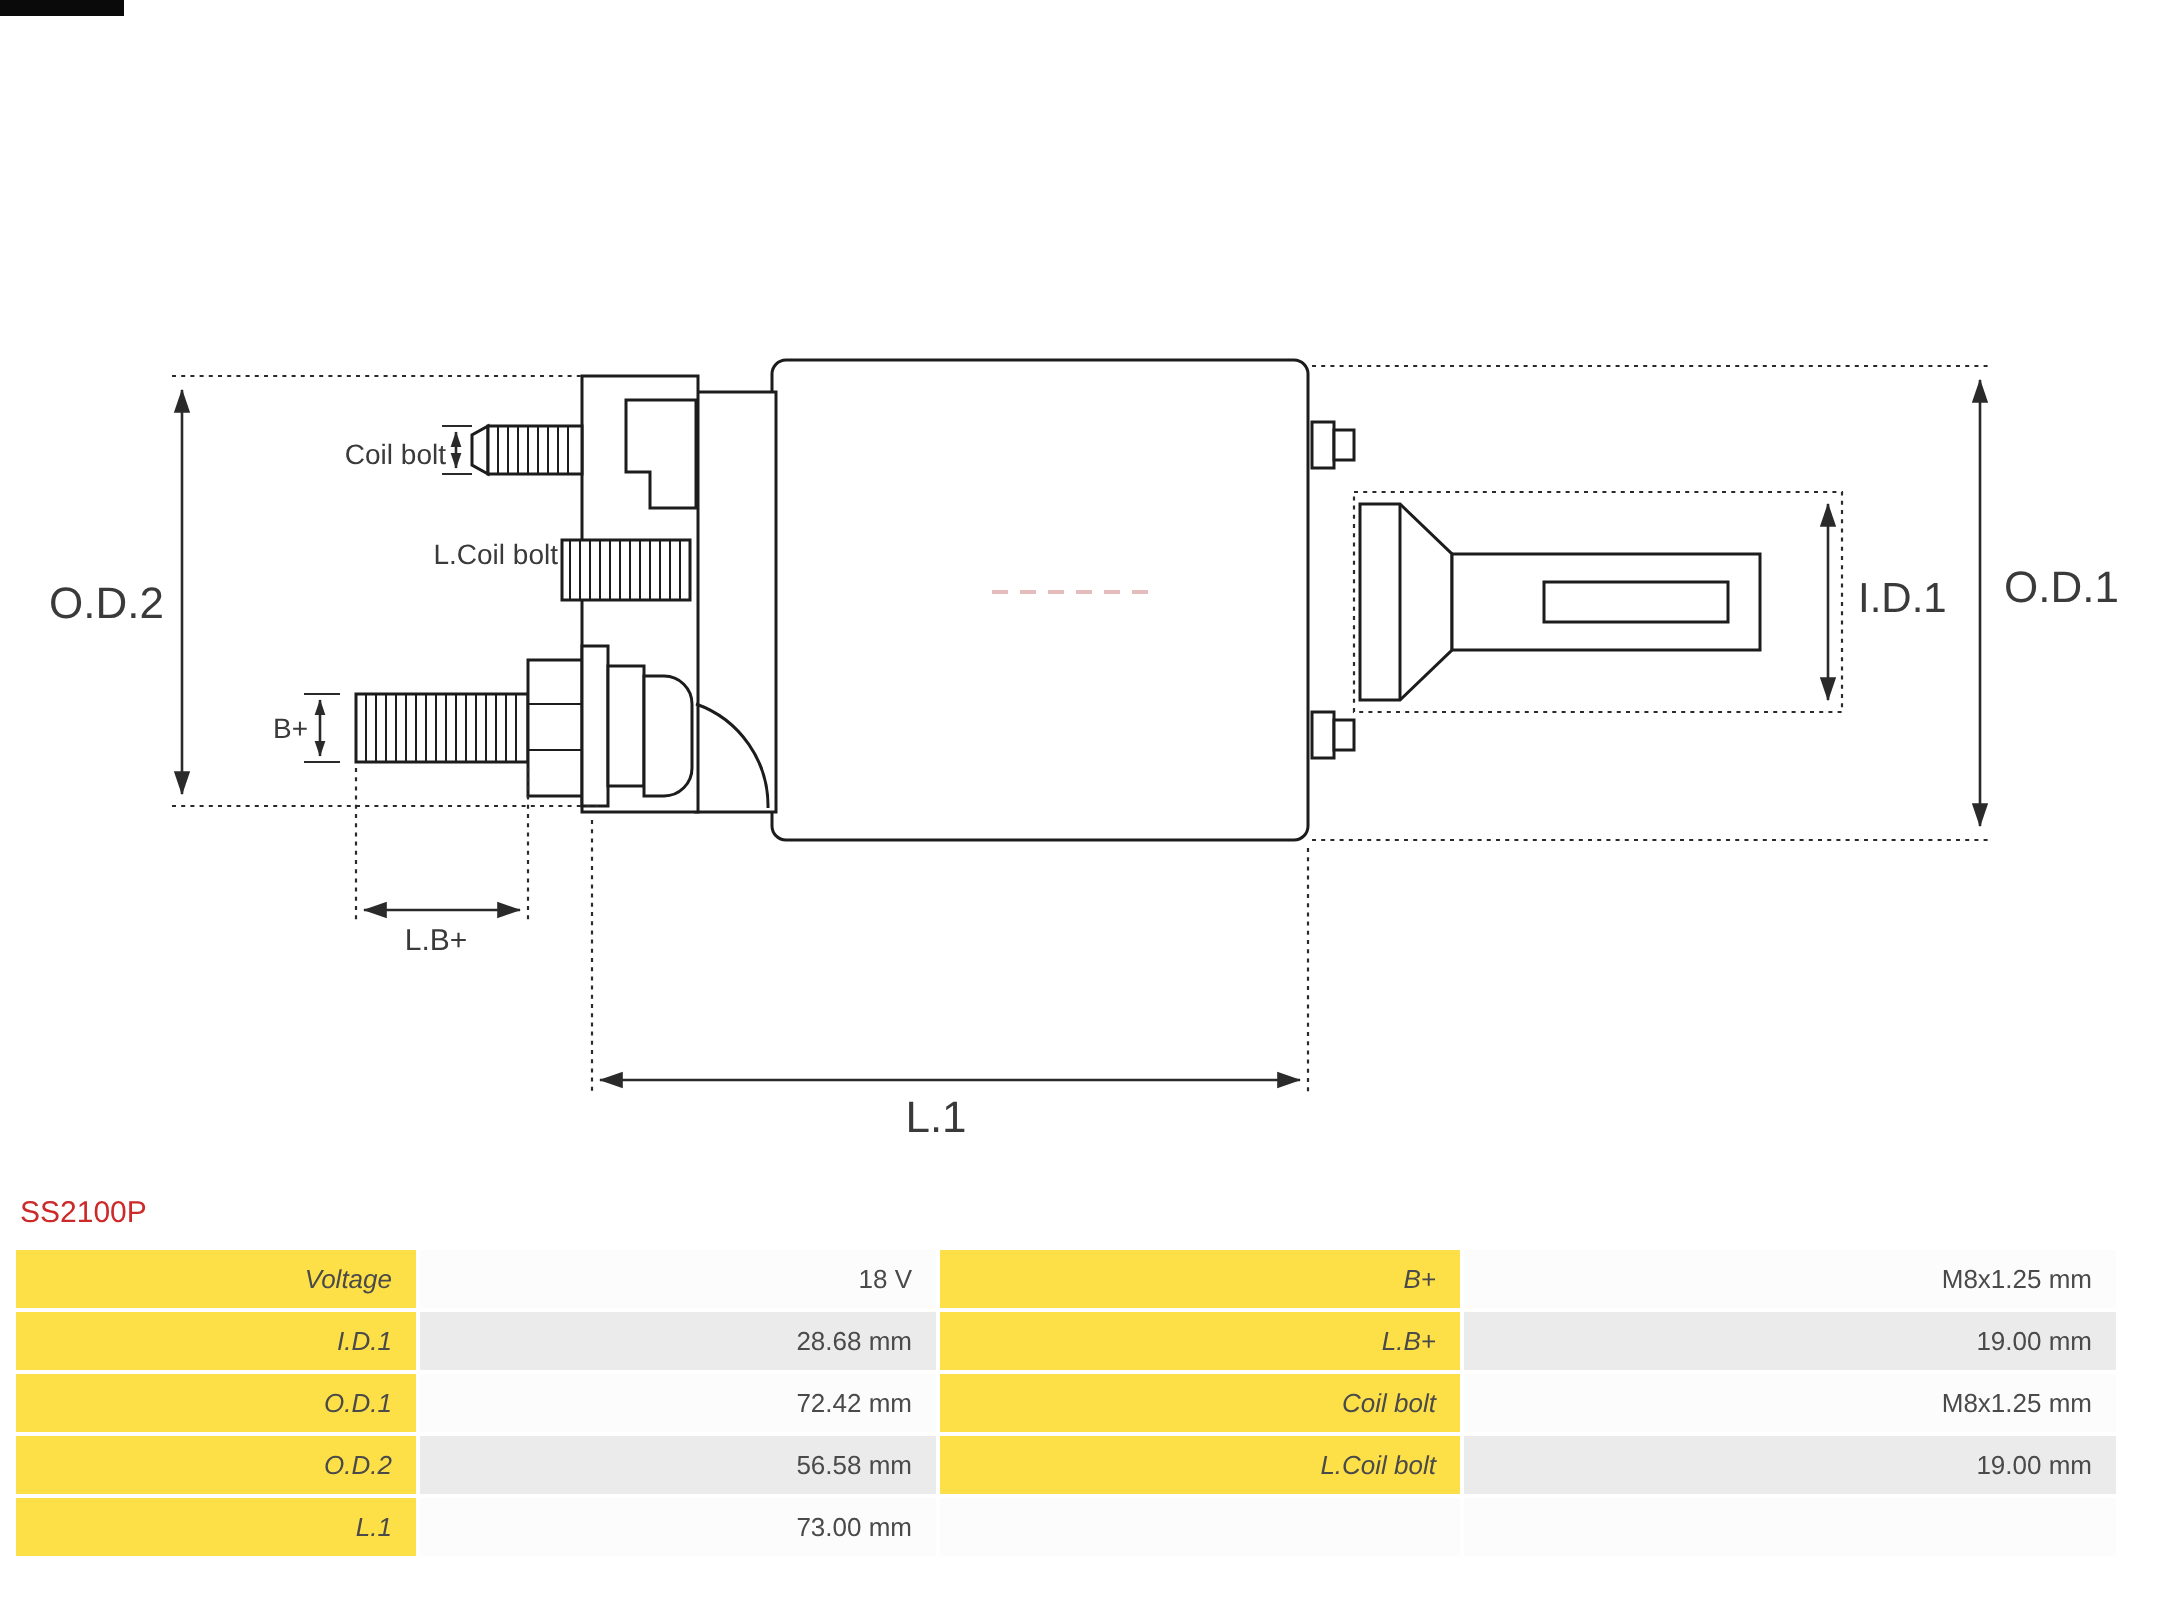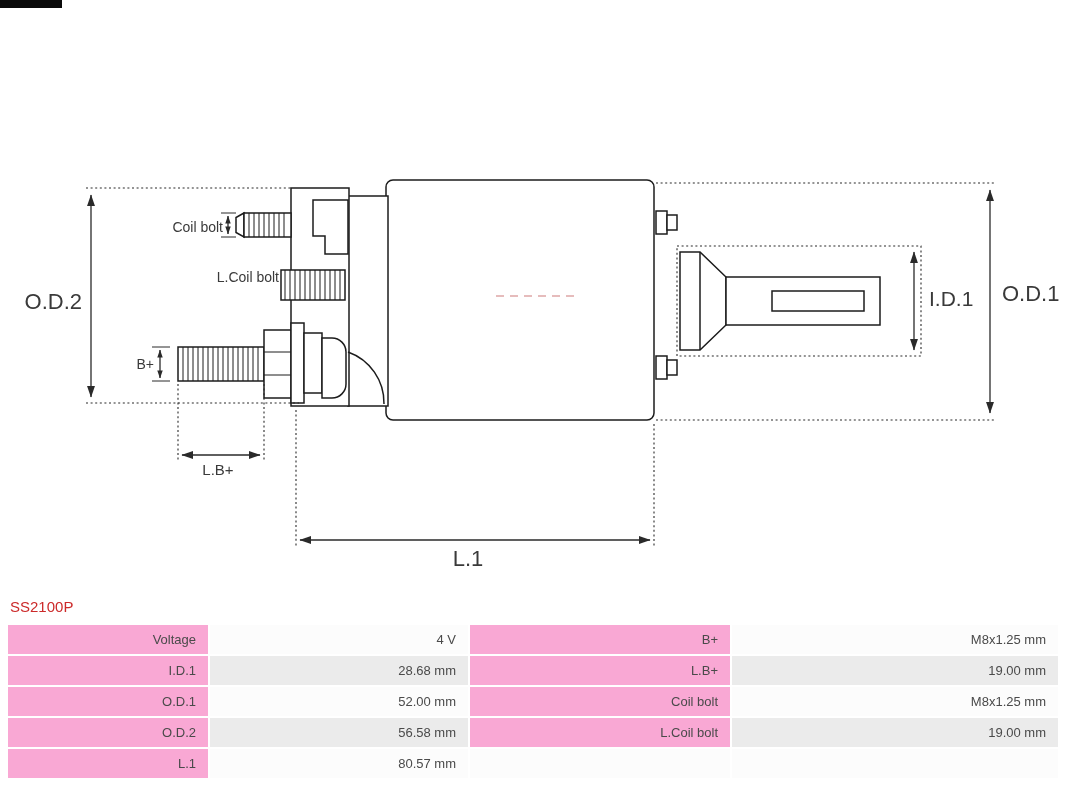--- a/index.html
+++ b/index.html
@@ -27,21 +27,21 @@
     font-size: 13px;
   }
   table.spec td {
     height: 29px;
     padding: 0 12px;
     text-align: right;
     vertical-align: middle;
     overflow: hidden;
     white-space: nowrap;
   }
-  td.lbl { background: #f9a8d4; }
+  td.lbl { background: #fde047; font-style: italic; }
   tr:nth-child(odd) td.val { background: #fcfcfc; }
   tr:nth-child(even) td.val { background: #ebebeb; }
 </style>
 </head>
 <body>
 
 <div class="diagram-wrap">
 <svg width="1080" height="592" viewBox="0 0 1080 592">
   <defs>
     <marker id="arrL" viewBox="0 0 10 10" refX="9.5" refY="5" markerWidth="12" markerHeight="12" markerUnits="userSpaceOnUse" orient="auto-start-reverse">
@@ -134,42 +134,42 @@
 <table class="spec">
   <colgroup>
     <col style="width:200px">
       <col style="width:258px">
       <col style="width:260px">
       <col style="width:326px">
   </colgroup>
   <tbody>
     <tr>
       <td class="lbl">Voltage</td>
-      <td class="val">4 V</td>
+      <td class="val">18 V</td>
       <td class="lbl">B+</td>
       <td class="val">M8x1.25 mm</td>
     </tr>
     <tr>
       <td class="lbl">I.D.1</td>
       <td class="val">28.68 mm</td>
       <td class="lbl">L.B+</td>
       <td class="val">19.00 mm</td>
     </tr>
     <tr>
       <td class="lbl">O.D.1</td>
-      <td class="val">52.00 mm</td>
+      <td class="val">72.42 mm</td>
       <td class="lbl">Coil bolt</td>
       <td class="val">M8x1.25 mm</td>
     </tr>
     <tr>
       <td class="lbl">O.D.2</td>
       <td class="val">56.58 mm</td>
       <td class="lbl">L.Coil bolt</td>
       <td class="val">19.00 mm</td>
     </tr>
     <tr>
       <td class="lbl">L.1</td>
-      <td class="val">80.57 mm</td>
+      <td class="val">73.00 mm</td>
       <td class="val"></td>
       <td class="val"></td>
     </tr>
   </tbody>
 </table>
 
 </body></html>

